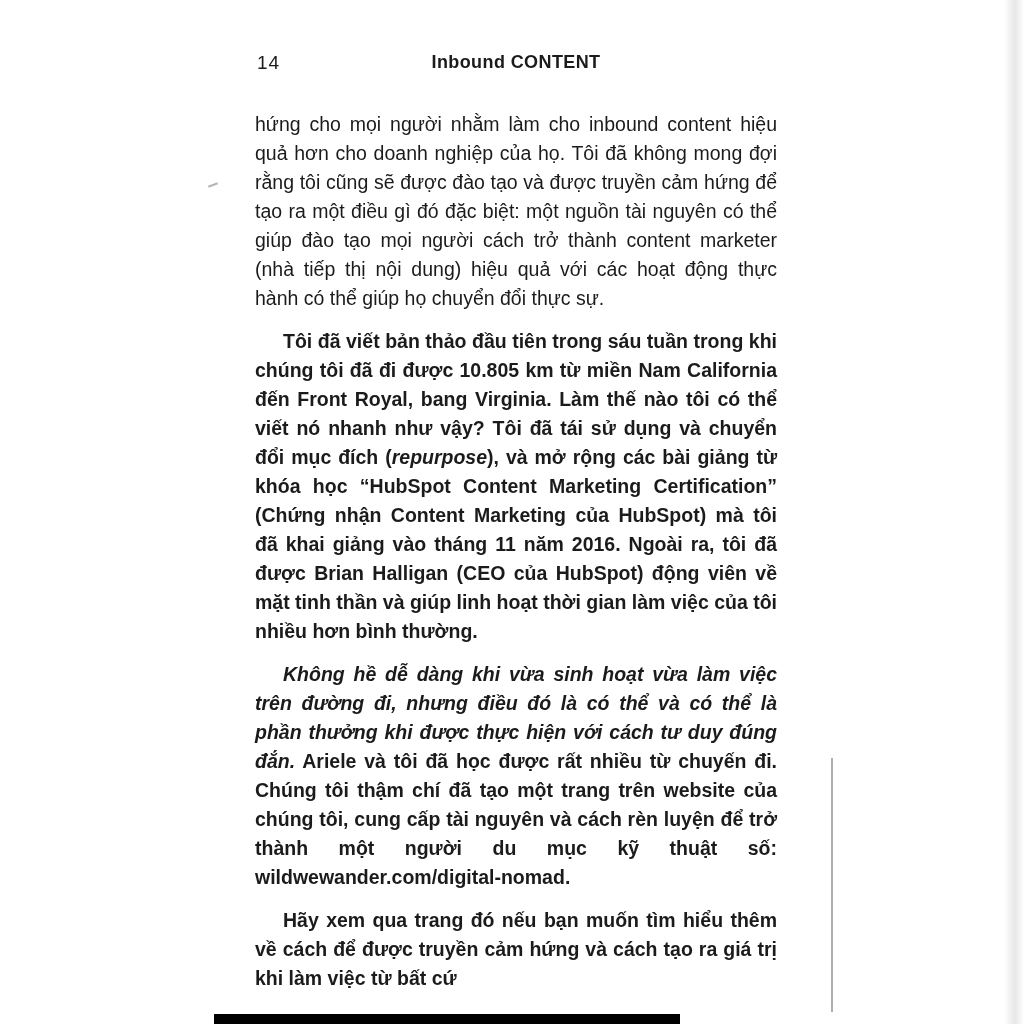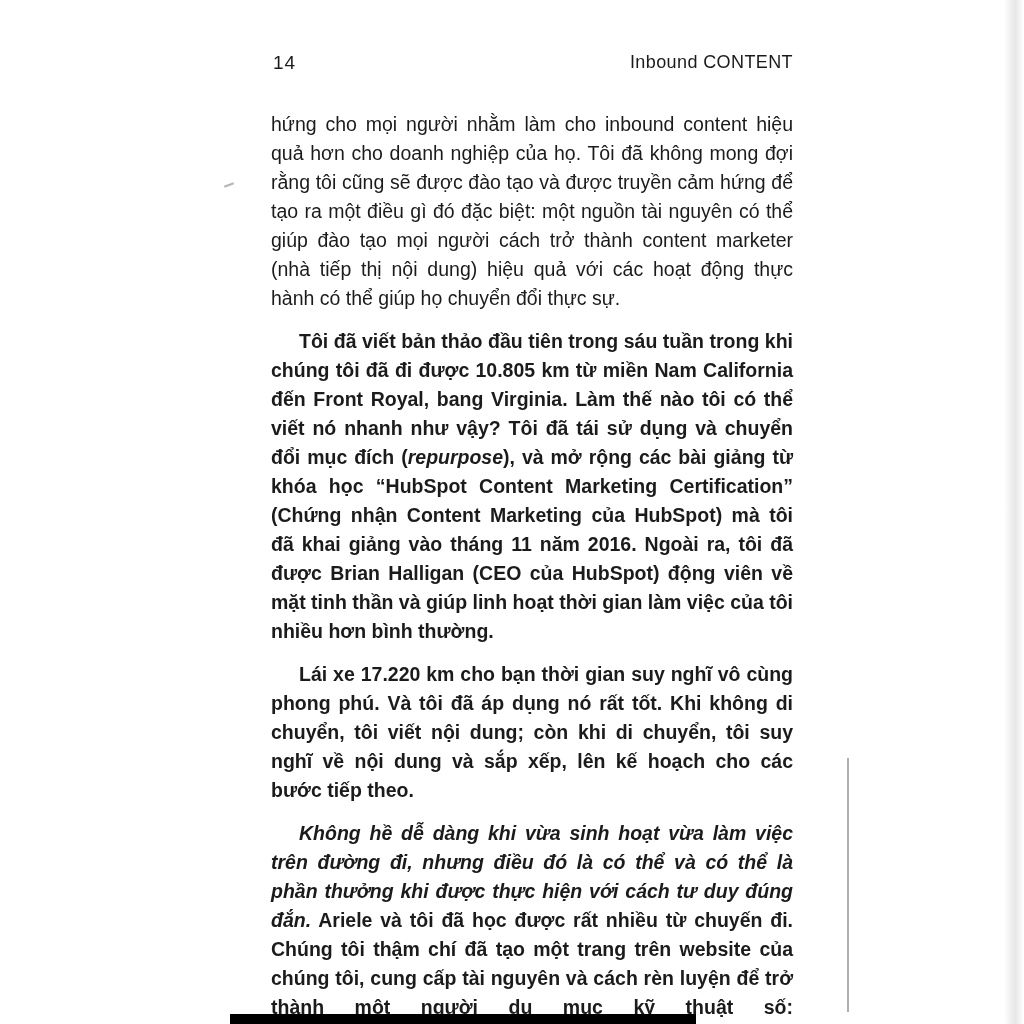--- a/index.html
+++ b/index.html
@@ -9,41 +9,41 @@
     background: #ffffff;
     position: relative;
     overflow: hidden;
     font-family: "Liberation Sans", sans-serif;
     color: #1b1b1b;
   }
   .scan-page {
     position: absolute;
     inset: 0;
     background: #ffffff;
-    margin-left: 16px;
   }
   .page-header {
     position: absolute;
     top: 52px;
     left: 255px;
     width: 522px;
     height: 26px;
   }
   .page-number {
     position: absolute;
     left: 2px;
     top: 0;
     font-size: 19px;
     letter-spacing: 1px;
   }
   .running-header {
     display: block;
-    text-align: right;
+    text-align: center;
     font-size: 18px;
     letter-spacing: 0.4px;
+    font-weight: bold;
   }
   .page-body {
     position: absolute;
     top: 110px;
     left: 255px;
     width: 522px;
     font-size: 19.5px;
     line-height: 29px;
     text-align: justify;
     text-justify: inter-word;
@@ -95,21 +95,20 @@
 <div class="scan-page">
 
   <div class="page-header">
     <span class="page-number">14</span>
     <span class="running-header">Inbound CONTENT</span>
   </div>
 
   <div class="page-body">
       <p class="para"><span class="seg-normal">hứng cho mọi người nhằm làm cho inbound content hiệu quả hơn cho doanh nghiệp của họ. Tôi đã không mong đợi rằng tôi cũng sẽ được đào tạo và được truyền cảm hứng để tạo ra một điều gì đó đặc biệt: một nguồn tài nguyên có thể giúp đào tạo mọi người cách trở thành content marketer (nhà tiếp thị nội dung) hiệu quả với các hoạt động thực hành có thể giúp họ chuyển đổi thực sự.</span></p>
       <p class="para indent"><span class="seg-normal">Tôi đã viết bản thảo đầu tiên trong sáu tuần trong khi chúng tôi đã đi được 10.805 km từ miền Nam California đến Front Royal, bang Virginia. Làm thế nào tôi có thể viết nó nhanh như vậy? Tôi đã tái sử dụng và chuyển đổi mục đích (</span><span class="seg-italic">repurpose</span><span class="seg-normal">), và mở rộng các bài giảng từ khóa học “HubSpot Content Marketing Certification” (Chứng nhận Content Marketing của HubSpot) mà tôi đã khai giảng vào tháng 11 năm 2016. Ngoài ra, tôi đã được Brian Halligan (CEO của HubSpot) động viên về mặt tinh thần và giúp linh hoạt thời gian làm việc của tôi nhiều hơn bình thường.</span></p>
-      <p class="para indent"><span class="seg-normal">Lái xe 17.220 km cho bạn thời gian suy nghĩ vô cùng phong phú. Và tôi đã áp dụng nó rất tốt. Khi không di chuyển, tôi viết nội dung; còn khi di chuyển, tôi suy nghĩ về nội dung và sắp xếp, lên kế hoạch cho các bước tiếp theo.</span></p>
       <p class="para indent"><span class="seg-italic">Không hề dễ dàng khi vừa sinh hoạt vừa làm việc trên đường đi, nhưng điều đó là có thể và có thể là phần thưởng khi được thực hiện với cách tư duy đúng đắn.</span><span class="seg-normal"> Ariele và tôi đã học được rất nhiều từ chuyến đi. Chúng tôi thậm chí đã tạo một trang trên website của chúng tôi, cung cấp tài nguyên và cách rèn luyện để trở thành một người du mục kỹ thuật số: wildwewander.com/digital-nomad.</span></p>
       <p class="para indent"><span class="seg-normal">Hãy xem qua trang đó nếu bạn muốn tìm hiểu thêm về cách để được truyền cảm hứng và cách tạo ra giá trị khi làm việc từ bất cứ</span></p>
     </div>
 
   <div class="artifact-right-line" style="background: rgb(154, 154, 154);"></div>
   <div class="artifact-right-edge"></div>
   <div class="artifact-left-mark"></div>
   <div class="artifact-bottom-bar" style="background: rgb(0, 0, 0);"></div>
 
 </div>

